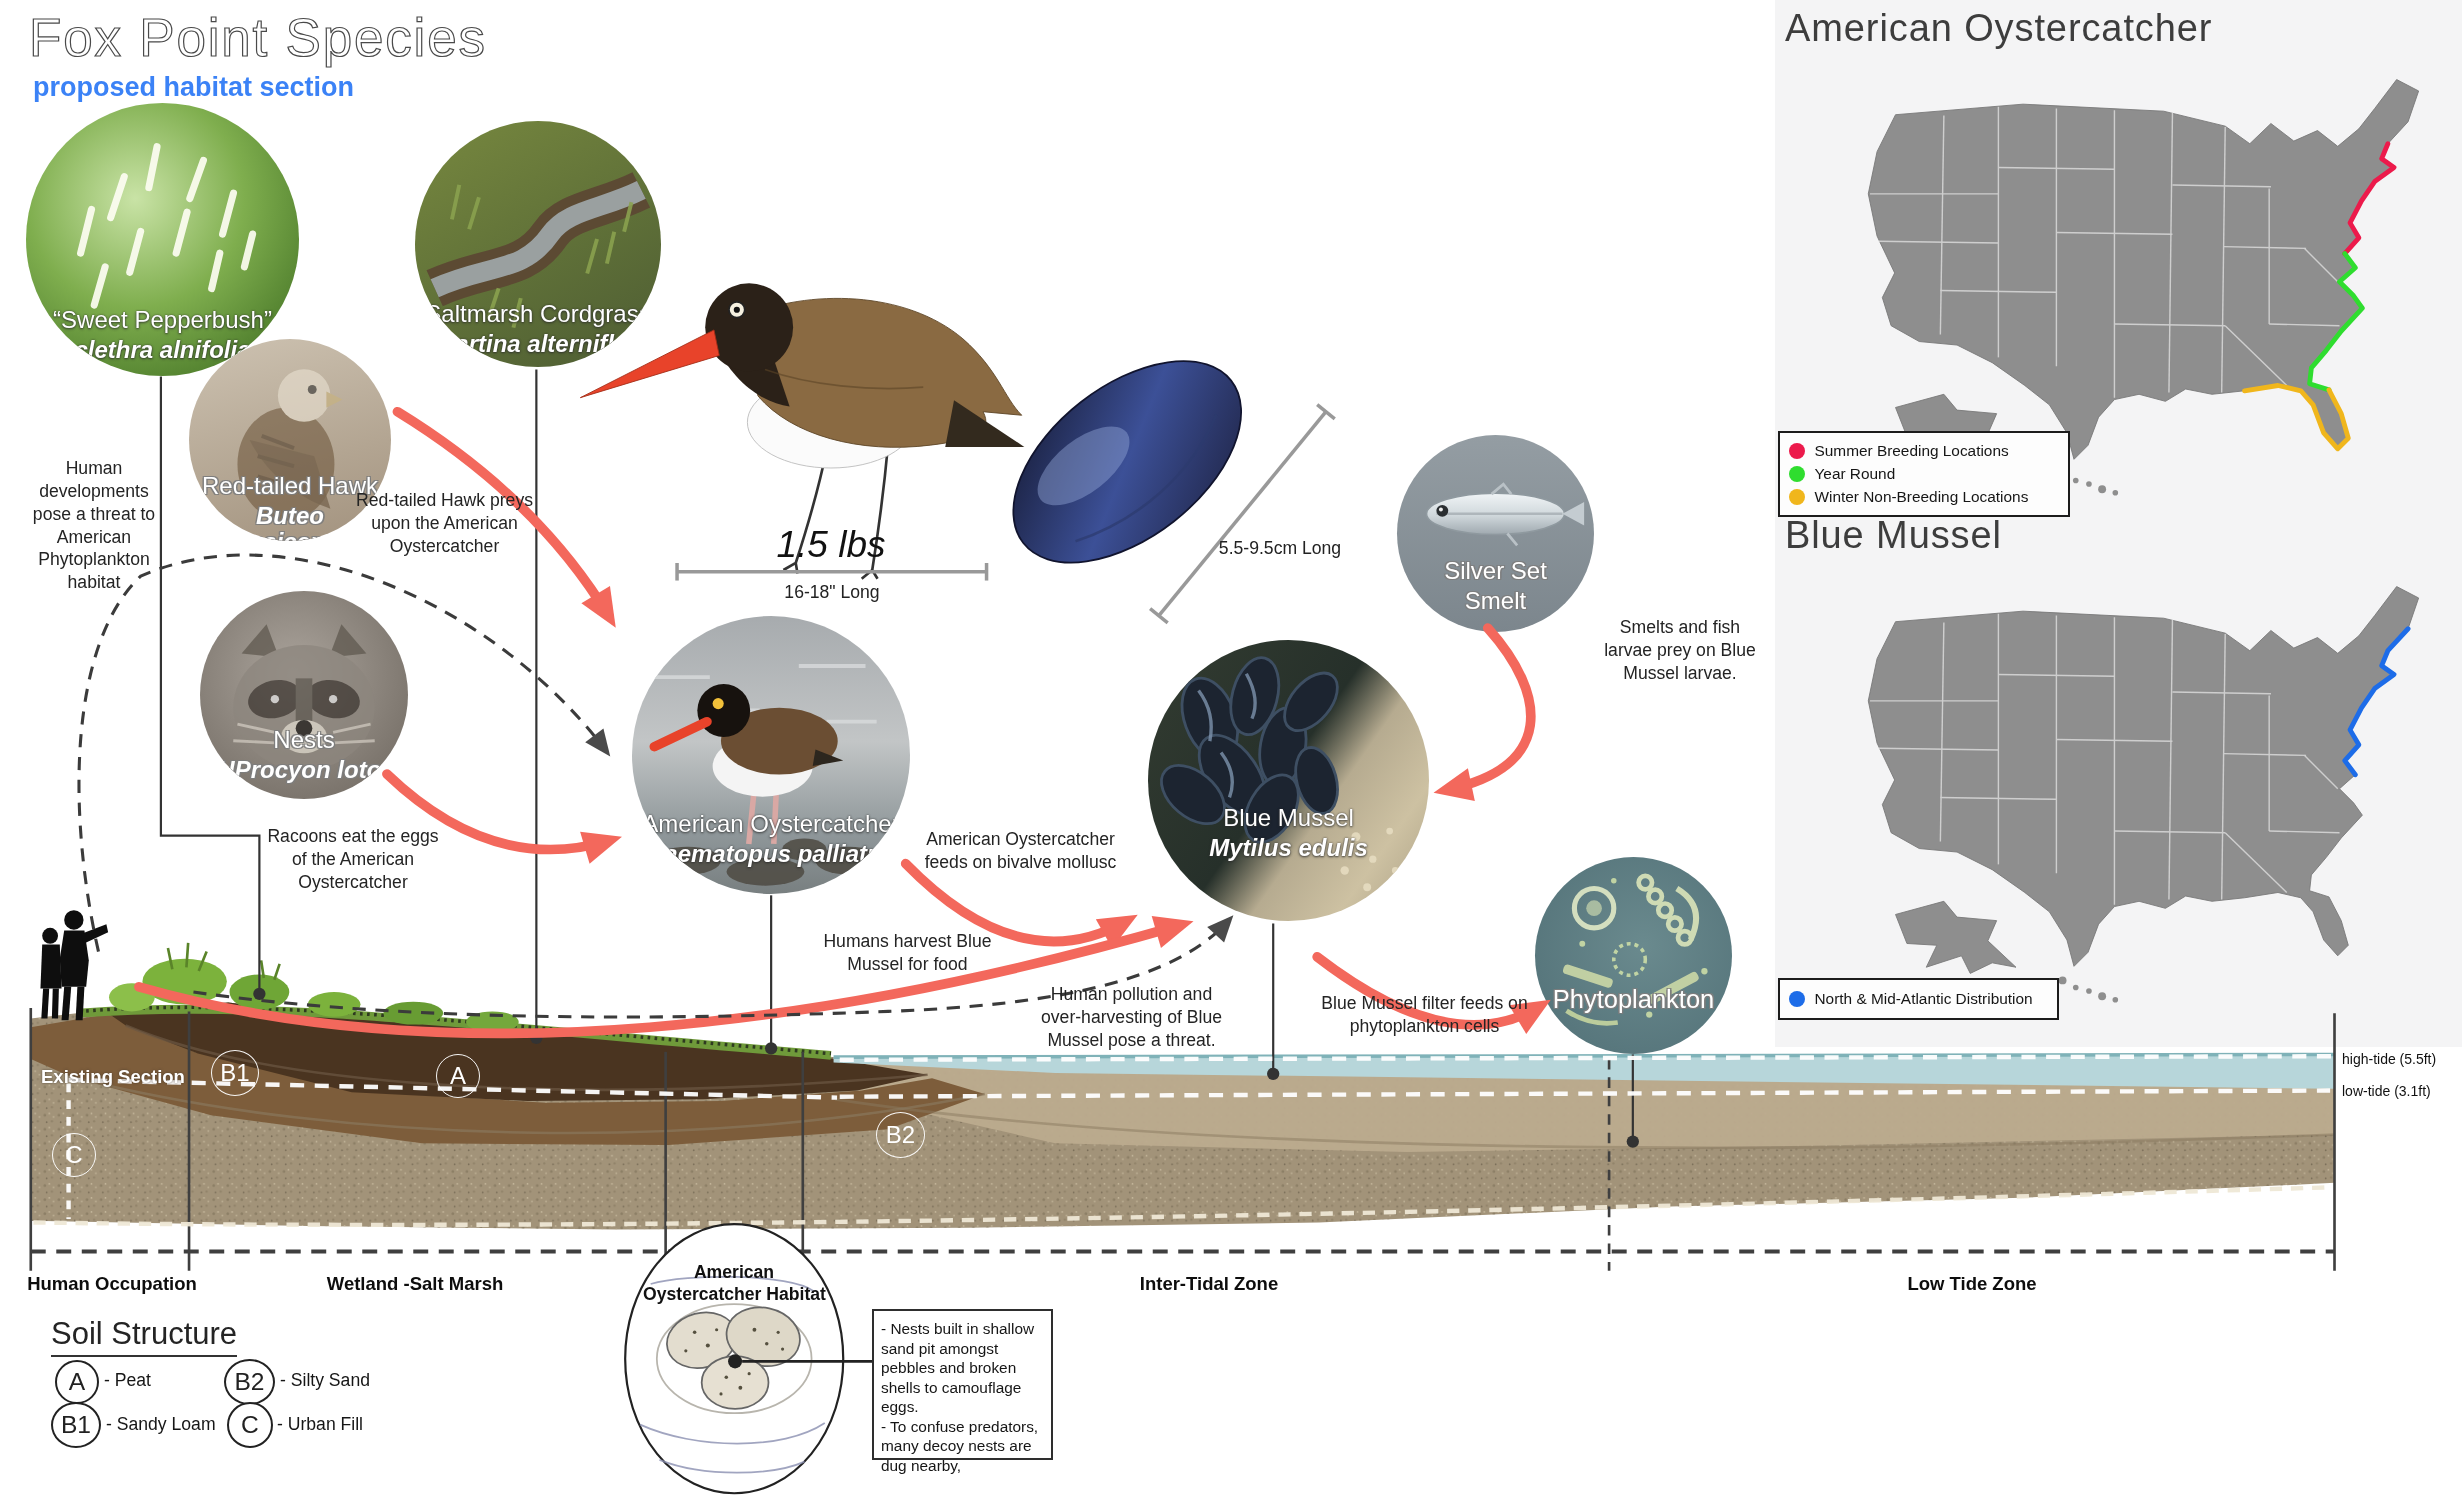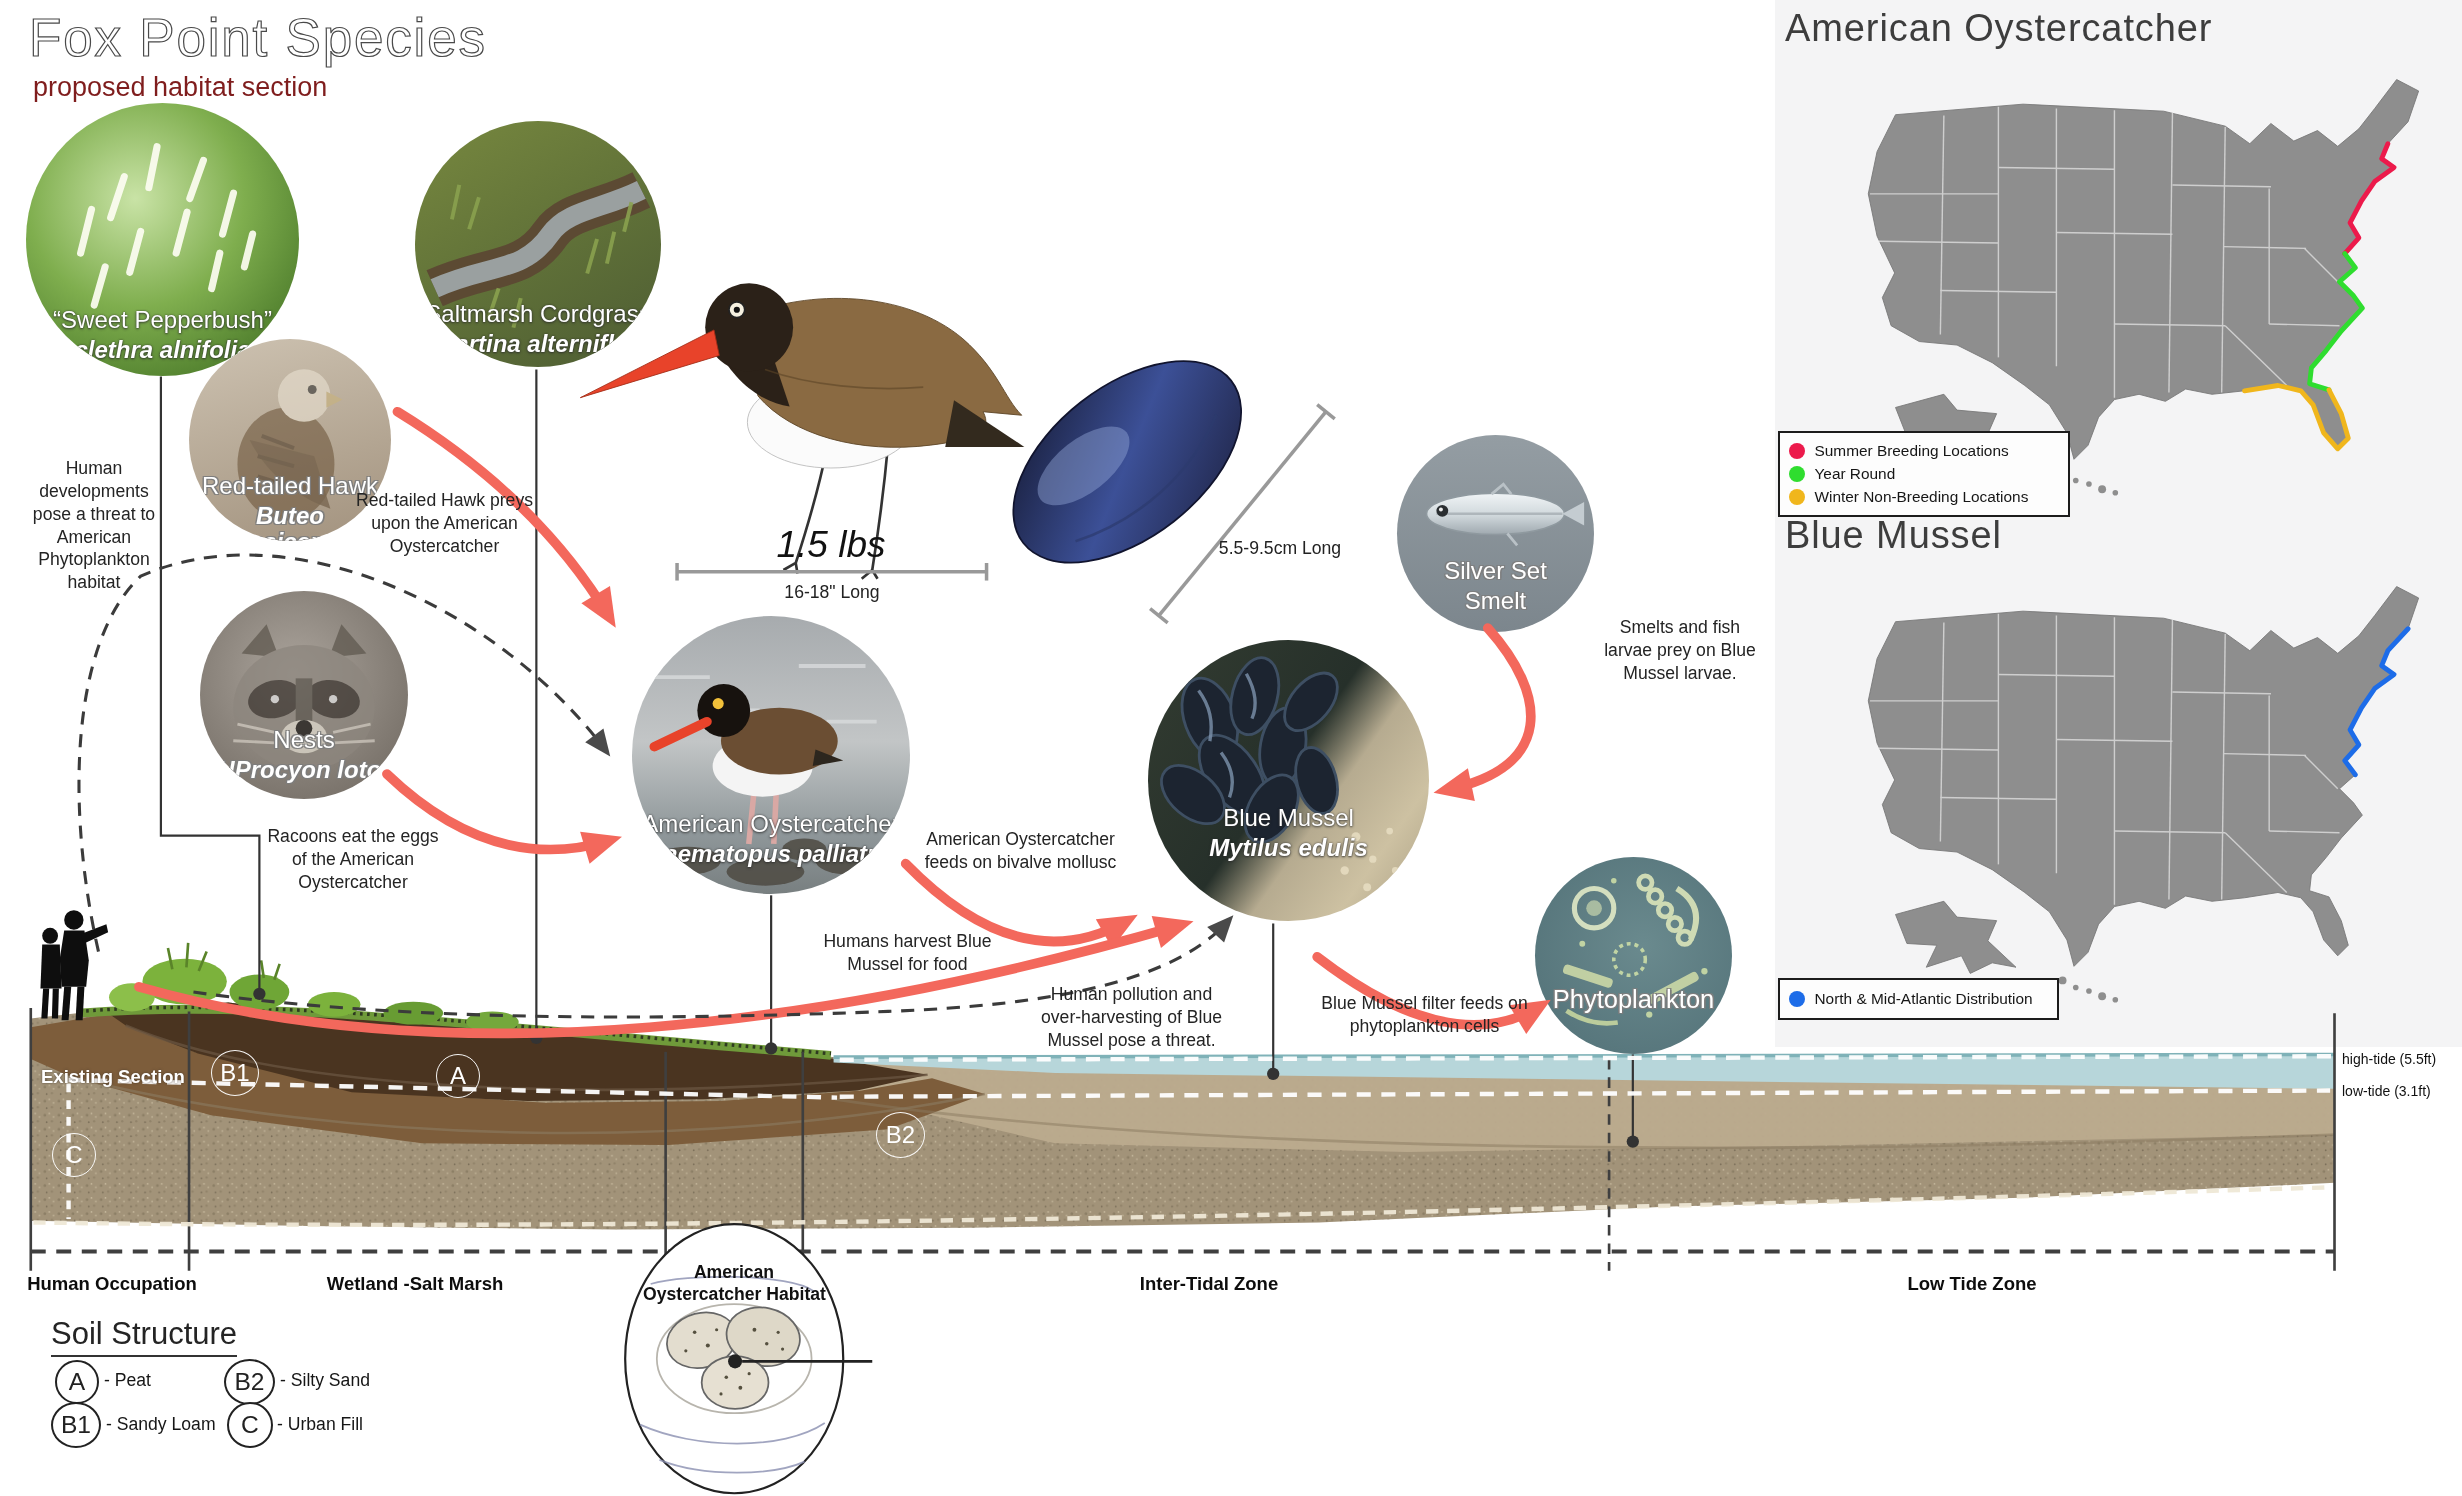--- a/index.html
+++ b/index.html
@@ -3,21 +3,21 @@
 <meta charset="utf-8">
 <style>
   html,body{margin:0;padding:0;background:#fff;}
   #root{position:relative;width:2462px;height:1497px;overflow:hidden;background:#fff;
         font-family:"Liberation Sans","DejaVu Sans",sans-serif;color:#222;}
   svg.layer{position:absolute;left:0;top:0;}
   .abs{position:absolute;}
   
   .main-title{position:absolute;left:29px;top:7px;font-size:53px;letter-spacing:1.8px;
               color:#fff;-webkit-text-stroke:1.2px #4a4a4a;}
-  .sub-title{position:absolute;left:33px;top:72px;font-size:27px;color:#7f1d1d;font-weight:400;}
+  .sub-title{position:absolute;left:33px;top:72px;font-size:27px;color:#3b82f6;font-weight:700;}
   
   .circ{position:absolute;border-radius:50%;overflow:hidden;}
   .circ > svg{position:absolute;left:0;top:0;width:100%;height:100%;}
   .sp-lab{position:absolute;left:0;width:100%;text-align:center;color:#fff;font-size:24px;line-height:1.1;
           text-shadow:0 0.9px 2.6px rgba(45,45,45,.85),0 0 1.8px rgba(45,45,45,.7);}
   .sp-latin{font-style:italic;font-weight:bold;}
   .outl{text-shadow:-1.3px -1.3px 0 rgba(125,125,125,.9),1.3px -1.3px 0 rgba(125,125,125,.9),
         -1.3px 1.3px 0 rgba(125,125,125,.9),1.3px 1.3px 0 rgba(125,125,125,.9);}
   
   .ann{position:absolute;text-align:center;font-size:17.6px;line-height:1.3;color:#242424;}
@@ -426,20 +426,24 @@
   <div class="tide" style="left:2342px;top:1051px;width:119px;">high-tide (5.5ft)</div>
   <div class="tide" style="left:2342px;top:1083px;width:119px;">low-tide (3.1ft)</div>
 
   <div class="zone-label" style="left:24px;top:1273px;width:176px;">Human Occupation</div>
   <div class="zone-label" style="left:292px;top:1273px;width:246px;">Wetland -Salt Marsh</div>
   <div class="zone-label" style="left:1077px;top:1273px;width:264px;">Inter-Tidal Zone</div>
   <div class="zone-label" style="left:1840px;top:1273px;width:264px;">Low Tide Zone</div>
 
   <div class="inset-title" style="left:646px;top:1262px;width:176px;">American</div>
   <div class="inset-title" style="left:638px;top:1284px;width:193px;">Oystercatcher Habitat</div>
+  <div class="note-box">
+    <p>- Nests built in shallow sand pit amongst pebbles and broken shells to camouflage eggs.</p>
+    <p>- To confuse predators, many decoy nests are dug nearby,</p>
+  </div>
 
   <div class="soil-title">Soil Structure</div>
   <div class="mark-dark" style="left:55px;top:1360px;width:40px;height:40px;">A</div>
   <div class="soil-label" style="left:104px;top:1370px;">- Peat</div>
   <div class="mark-dark" style="left:51px;top:1402px;width:46px;height:42px;">B1</div>
   <div class="soil-label" style="left:106px;top:1414px;">- Sandy Loam</div>
   <div class="mark-dark" style="left:224px;top:1359px;width:47px;height:42px;">B2</div>
   <div class="soil-label" style="left:280px;top:1370px;">- Silty Sand</div>
   <div class="mark-dark" style="left:227px;top:1402px;width:42px;height:42px;">C</div>
   <div class="soil-label" style="left:277px;top:1414px;">- Urban Fill</div>

